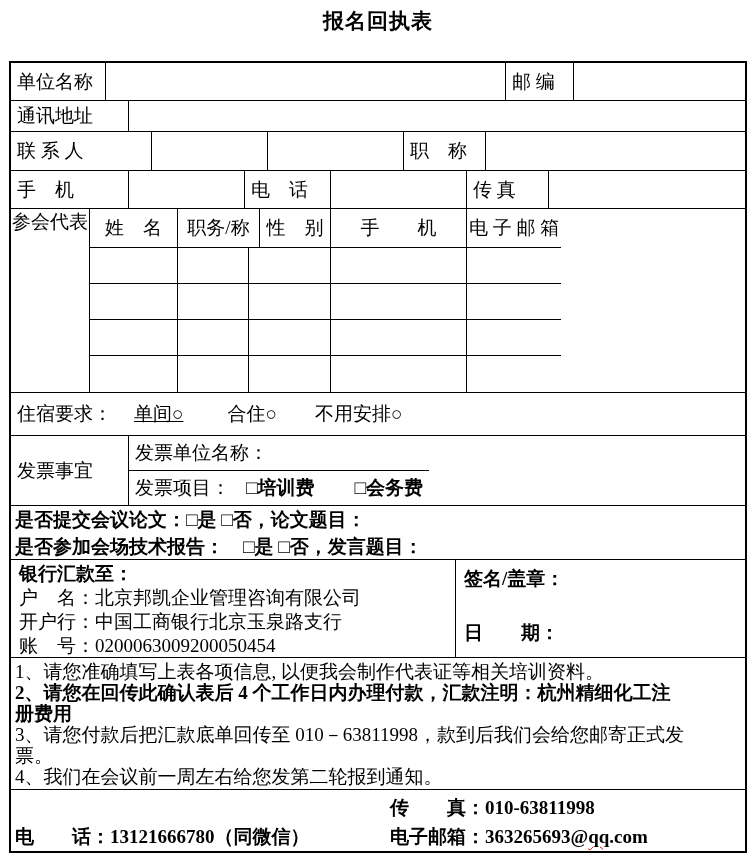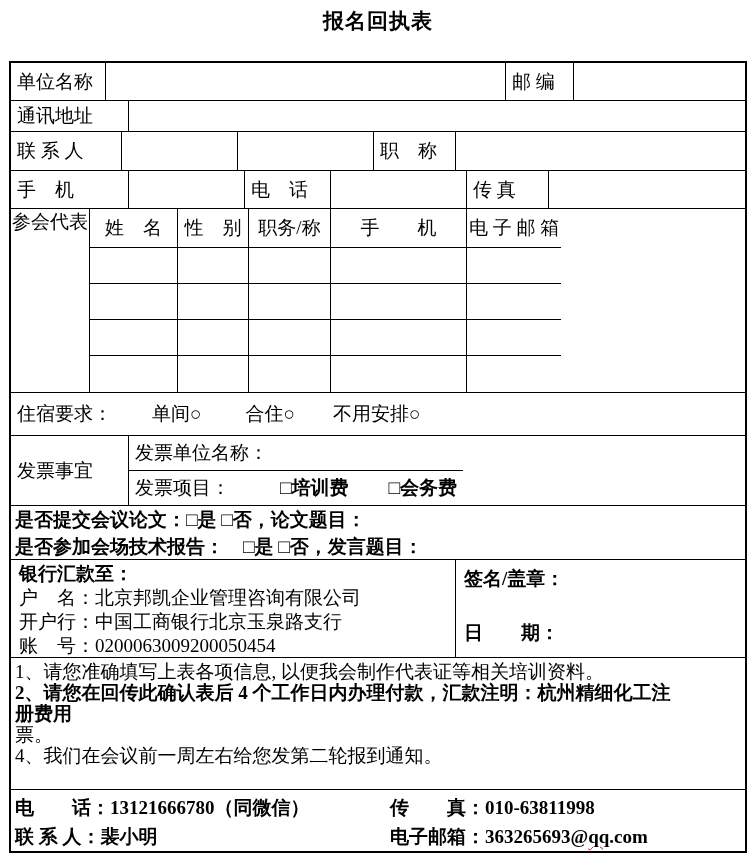--- a/index.html
+++ b/index.html
@@ -16,22 +16,22 @@
   .c.last{border-right:none;}
   .c.fill{flex:1 1 auto;}
   .bold{font-weight:bold;}
   .vcol{display:flex;flex-direction:column;box-sizing:border-box;text-align:right;}
   .subrow{display:flex;box-sizing:border-box;border-bottom:1px solid #000;align-items:stretch;}
   .subrow.nb{border-bottom:none;}
   .grouplab{flex-direction:row;align-items:flex-start;
             line-height:25px;padding:0 1px;}
   .hdr{justify-content:center;padding:0 2px;}
   .multiline{flex-direction:column;align-items:flex-start;justify-content:flex-start;}
-  .optgap1{margin-left:40px;} .optgap2{margin-left:44px;} .optgap3{margin-left:38px;}
-  .itemgap1{margin-left:50px;} .itemgap2{margin-left:40px;}
+  .optgap1{margin-left:22px;text-decoration:underline;} .optgap2{margin-left:44px;} .optgap3{margin-left:38px;}
+  .itemgap1{margin-left:16px;} .itemgap2{margin-left:40px;}
   .paper-line{line-height:27px;font-weight:bold;font-size:19px;}
   .bank-line{line-height:24px;font-size:19px;}
   .note-line{line-height:21px;font-size:19px;white-space:nowrap;}
   .sig-cell{padding:6px 0 0 8px;justify-content:flex-start;align-items:flex-start;}
   .sig-date{margin-top:28px;}
   .foot-line{line-height:29px;font-size:19px;font-weight:bold;white-space:nowrap;}
   .squiggle{text-decoration:underline;text-decoration-style:wavy;
             text-decoration-color:#cc0000;text-decoration-thickness:1px;text-underline-offset:3px;}
 </style>
 </head>
@@ -47,21 +47,21 @@
     <div class="c" style="width:68px">邮 编</div>
     <div class="c last fill"></div>
   </div>
 
   <div class="row" style="height:31px">
     <div class="c" style="width:118px">通讯地址</div>
     <div class="c last fill"></div>
   </div>
 
   <div class="row" style="height:39px">
-    <div class="c" style="width:111px">联 系 人</div>
+    <div class="c" style="width:141px">联 系 人</div>
     <div class="c" style="width:116px"></div>
     <div class="c" style="width:136px"></div>
     <div class="c" style="width:82px">职　称</div>
     <div class="c last fill"></div>
   </div>
 
   <div class="row" style="height:38px">
     <div class="c" style="width:118px">手　机</div>
     <div class="c" style="width:116px"></div>
     <div class="c" style="width:86px">电　话</div>
@@ -71,22 +71,22 @@
   </div>
 
   <div class="row" style="height:184px">
     <div class="c grouplab" style="width:79px">
       <span>参会代</span>
       <span>表 登记</span>
     </div>
     <div class="vcol fill">
       <div class="subrow" style="height:39px">
         <div class="c hdr" style="width:88px">姓　名</div>
+        <div class="c hdr" style="width:82px">职务/称</div>
         <div class="c hdr" style="width:71px">性　别</div>
-        <div class="c hdr" style="width:82px">职务/称</div>
         <div class="c hdr" style="width:136px">手　　机</div>
         <div class="c hdr last fill">电 子 邮 箱</div>
       </div>
       <div class="subrow" style="height:36px">
         <div class="c" style="width:88px"></div>
         <div class="c" style="width:71px"></div>
         <div class="c" style="width:82px"></div>
         <div class="c" style="width:136px"></div>
         <div class="c last fill"></div>
       </div>
@@ -157,29 +157,29 @@
       <span class="bold" style="font-size:19px">签名/盖章：</span>
       <span class="bold sig-date" style="font-size:19px">日　　期：</span>
     </div>
   </div>
 
   <div class="row" style="height:132px">
     <div class="c last fill multiline" style="padding:3px 4px 0 4px">
       <span class="note-line">1、请您准确填写上表各项信息, 以便我会制作代表证等相关培训资料。</span>
       <span class="note-line bold">2、请您在回传此确认表后 4 个工作日内办理付款，汇款注明：杭州精细化工注</span>
       <span class="note-line bold">册费用</span>
+      <span class="note-line">3、请您付款后把汇款底单回传至 010－63811998，款到后我们会给您邮寄正式发</span>
       <span class="note-line">票。</span>
       <span class="note-line">4、我们在会议前一周左右给您发第二轮报到通知。</span>
     </div>
   </div>
 
   <div class="row nb" style="height:61px">
     <div class="c last multiline" style="width:371px;padding:2px 0 0 4px;border-right:none">
       <span class="foot-line">电　　话：13121666780（同微信）</span>
-      <span class="foot-line">联 系 人：裴小明</span>
     </div>
     <div class="c last fill multiline" style="padding:2px 0 0 8px">
       <span class="foot-line">传　　真：010-63811998</span>
       <span class="foot-line"><span>电子邮箱：</span><span>363265693@</span><span class="squiggle">qq</span><span>.com</span></span>
     </div>
   </div>
 
 </div>
 
 </body></html>

